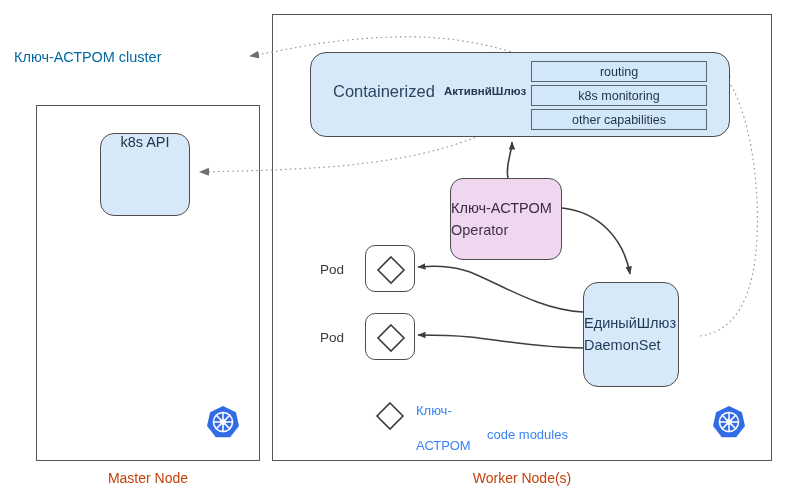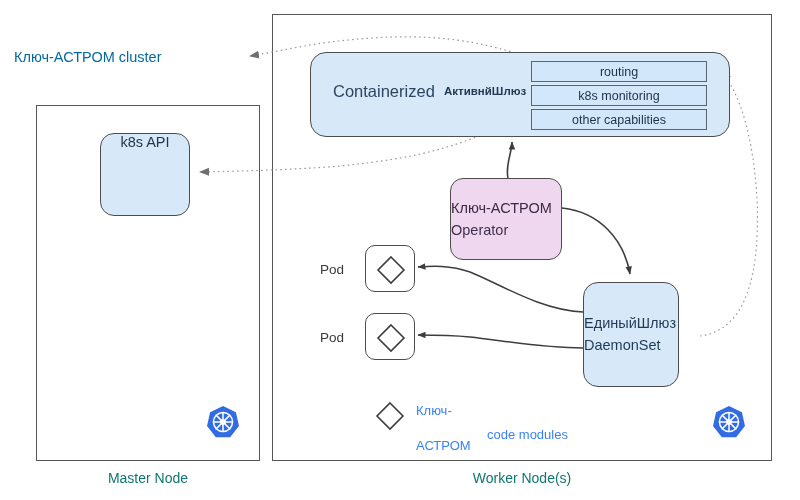--- a/index.html
+++ b/index.html
@@ -27,21 +27,21 @@
   }
   .node-box {
     position: absolute;
     box-sizing: border-box;
     border: 1.6px solid #555555;
     background: #ffffff;
   }
   .node-caption {
     position: absolute;
     font-size: 14px;
-    color: #0f766e;
+    color: #c2410c;
     text-align: center;
     white-space: nowrap;
   }
   .cluster-label {
     position: absolute;
     font-size: 14.5px;
     color: #0369a1;
     white-space: nowrap;
   }
   .rrect {

